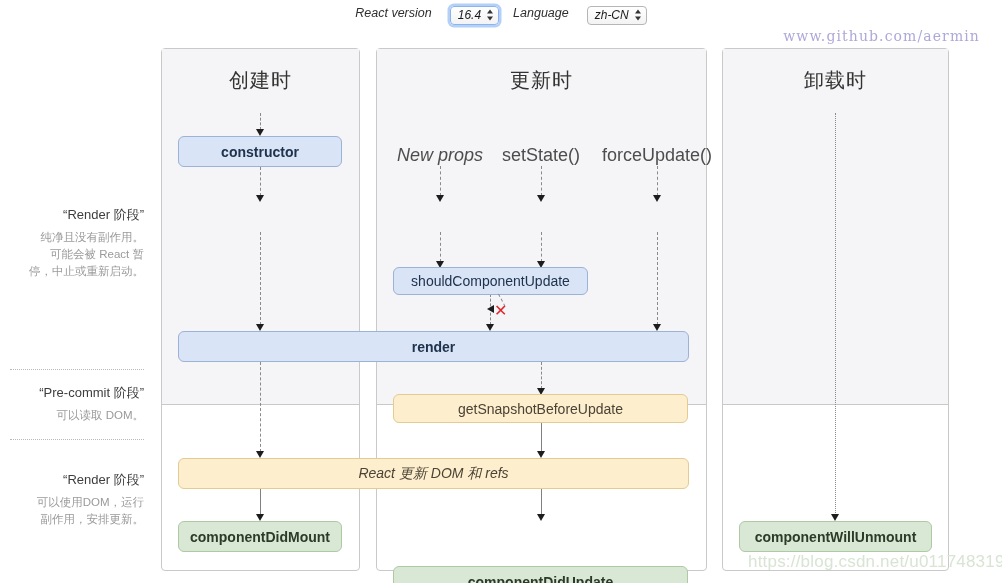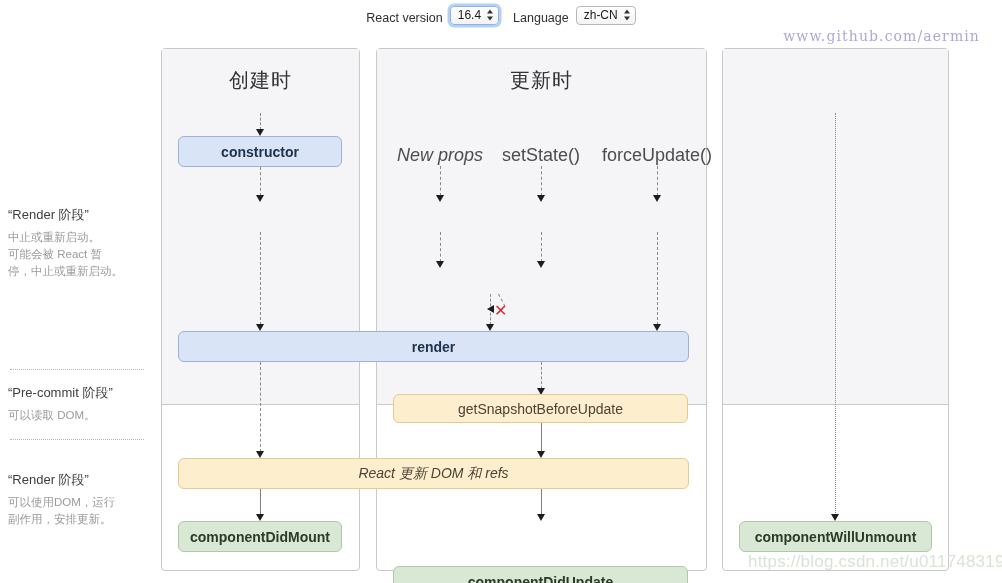--- a/index.html
+++ b/index.html
@@ -27,22 +27,23 @@
     height: 30px;
     display: flex;
     align-items: center;
     justify-content: center;
     gap: 14px;
     font-size: 12.5px;
     color: #2b2b2b;
   }
   .ctrl-group {
     display: flex;
-    align-items: flex-end;
-    gap: 7px;
+    align-items: flex-start;
+    gap: 18px;
+    font-style: italic;
   }
   .ctrl-label { color: #2f2f2f; font-size: 12.5px; }
 
   .select {
     position: relative;
     display: inline-flex;
     align-items: center;
     height: 19px;
     padding: 0 17px 0 7px;
     border: 1px solid #b6b6b6;
@@ -108,21 +109,21 @@
   .rail {
     position: absolute;
     left: 0; top: 46px;
     width: 152px;
     height: 520px;
   }
   .phase {
     position: absolute;
     left: 8px;
     width: 136px;
-    text-align: left;
+    text-align: right;
   }
   .phase-title {
     font-size: 13px;
     color: #3d3d3d;
     font-weight: 400;
     line-height: 18px;
     margin-bottom: 5px;
     white-space: nowrap;
   }
   .phase-desc {
@@ -288,21 +289,21 @@
     </div>
   </div>
 
   <div class="wm-top">www.github.com/aermin</div>
 
   <div class="rail">
 
     <div class="phase" style="top:160px;">
       <div class="phase-title">“Render 阶段”</div>
       <div class="phase-desc">
-        <div>中止或重新启动。</div>
+        <div>纯净且没有副作用。</div>
         <div>可能会被 React 暂</div>
         <div>停，中止或重新启动。</div>
       </div>
     </div>
 
     <div class="dotrule" style="top:323px;"></div>
 
     <div class="phase" style="top:338px;">
       <div class="phase-title">“Pre-commit 阶段”</div>
       <div class="phase-desc">
@@ -326,20 +327,21 @@
     <div class="panel" style="left:161px; top:48px; width:199px; height:523px;"></div>
     <div class="panel" style="left:376px; top:48px; width:331px; height:523px;"></div>
     <div class="panel" style="left:722px; top:48px; width:227px; height:523px;"></div>
 
     <div class="panel-shade" style="left:162px; top:49px; width:197px; height:356px;"></div>
     <div class="panel-shade" style="left:377px; top:49px; width:329px; height:356px;"></div>
     <div class="panel-shade" style="left:723px; top:49px; width:225px; height:356px;"></div>
 
     <div class="panel-head" style="left:161px; top:67px; width:199px;">创建时</div>
     <div class="panel-head" style="left:376px; top:67px; width:331px;">更新时</div>
+    <div class="panel-head" style="left:722px; top:67px; width:227px;">卸载时</div>
 
     <div class="edge" style="left:260px; top:113px; height:23px;">
       <div class="stem" style="height:17px;"></div>
         <div class="head" style="top:16px;"></div>
     </div>
     <div class="edge" style="left:260px; top:167px; height:35px;">
       <div class="stem" style="height:29px;"></div>
         <div class="head" style="top:28px;"></div>
     </div>
     <div class="edge" style="left:260px; top:232px; height:99px;">
@@ -408,20 +410,21 @@
         <div class="head" style="top:401px;"></div>
     </div>
 
     <div class="trigger italic" style="left:390px; top:145px; width:100px;">New props</div>
     <div class="trigger" style="left:491px; top:145px; width:100px;">setState()</div>
     <div class="trigger" style="left:602px; top:145px; width:110px;">forceUpdate()</div>
 
     <div class="node blue bold" style="left:178px; top:136px; width:164px; height:31px;">constructor</div>
 
 
+    <div class="node blue" style="left:393px; top:267px; width:195px; height:28px;">shouldComponentUpdate</div>
 
     <div class="node blue bold" style="left:178px; top:331px; width:511px; height:31px;">render</div>
 
     <div class="node yellow" style="left:393px; top:394px; width:295px; height:29px;">getSnapshotBeforeUpdate</div>
 
     <div class="node green bold" style="left:178px; top:521px; width:164px; height:31px;">componentDidMount</div>
 
     <div class="node yellow italic" style="left:178px; top:458px; width:511px; height:31px;">React 更新 DOM 和 refs</div>
 
     <div class="node green bold" style="left:393px; top:521px; width:295px; height:31px;margin-top:45px;">componentDidUpdate</div>

